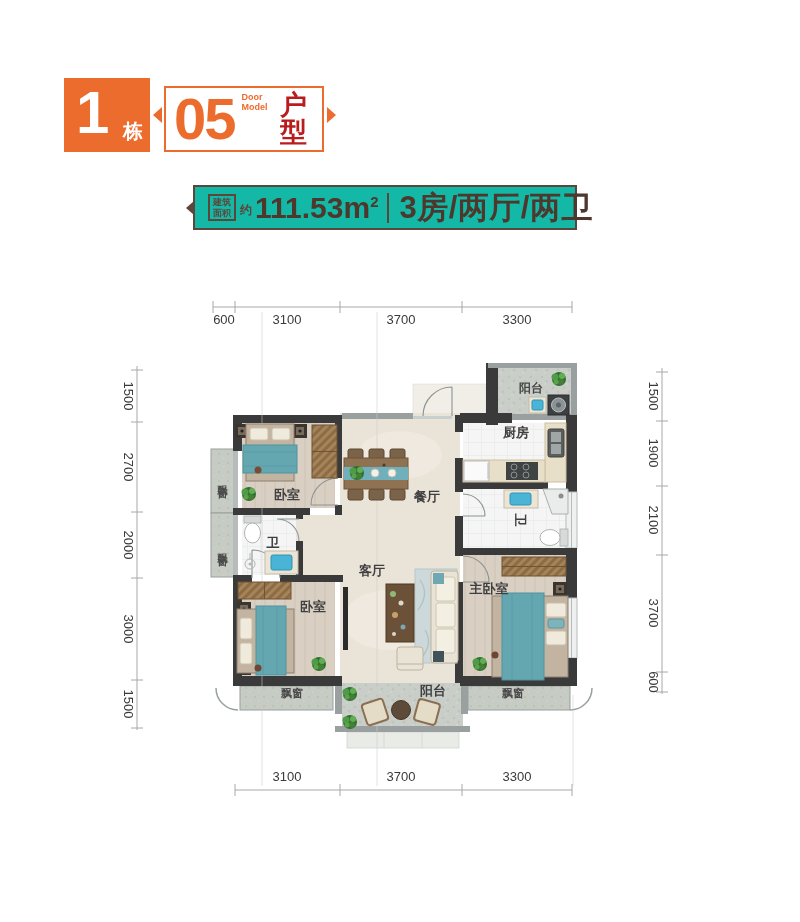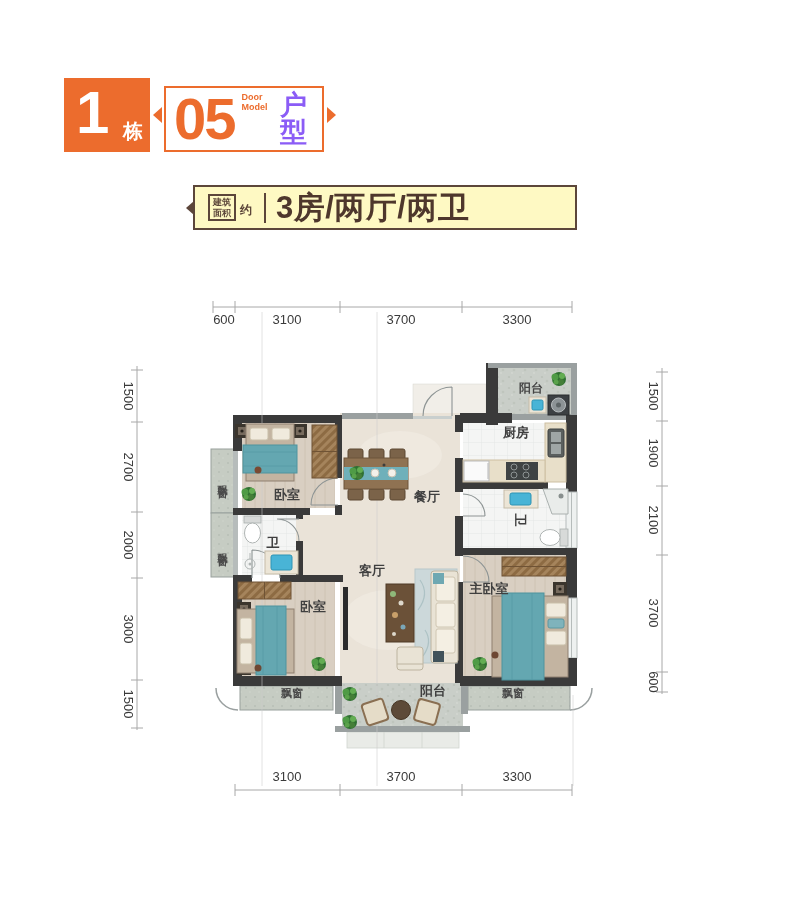--- a/index.html
+++ b/index.html
@@ -12,26 +12,26 @@
   .badge-left{width:86px;background:#EC6C2D;color:#fff;position:relative;flex:none;}
   .b-num{position:absolute;left:12px;top:-4px;font-size:60px;font-weight:bold;line-height:78px;}
   .b-dong{position:absolute;right:7px;bottom:7px;font-size:20px;font-weight:bold;}
   .arrow-l{width:0;height:0;border-top:8px solid transparent;border-bottom:8px solid transparent;
     border-right:9px solid #EC6C2D;align-self:center;margin-left:3px;flex:none;}
   .badge-right{margin-left:2px;border:2px solid #EC6C2D;background:#fff;width:148px;
     display:flex;align-items:center;padding-left:8px;flex:none;box-sizing:content-box;margin-top:8px;}
   .m-num{font-size:58px;font-weight:bold;color:#EC6C2D;line-height:1;letter-spacing:-2px;}
   .m-col{margin-left:7px;display:flex;}
   .m-sub{font-size:9px;color:#EC6C2D;font-weight:bold;margin-bottom:2px;letter-spacing:0;}
-  .m-label{font-size:27px;color:#8b5cf6;font-weight:bold;line-height:1;}
+  .m-label{font-size:27px;color:#b91c1c;font-weight:bold;line-height:1;}
   .arrow-r{width:0;height:0;border-top:8px solid transparent;border-bottom:8px solid transparent;
     border-left:9px solid #EC6C2D;align-self:center;margin-left:3px;flex:none;}
   
   .info-bar{position:absolute;left:193px;top:185px;width:384px;height:45px;border:2px solid #5c463a;
-    display:flex;align-items:center;padding-left:13px;box-sizing:border-box;background:#fef9c3;}
+    display:flex;align-items:center;padding-left:13px;box-sizing:border-box;background:#14b8a6;}
   .info-pointer{position:absolute;left:-9px;top:50%;transform:translateY(-50%);width:0;height:0;
     border-top:7px solid transparent;border-bottom:7px solid transparent;border-right:8px solid #5c463a;}
   .area-box{border:2px solid #5c463a;font-size:9px;line-height:1.15;padding:1px 3px;color:#5c463a;
     font-weight:bold;text-align:center;flex:none;}
   .approx{font-size:12px;color:#5c463a;margin:6px 3px 0 4px;font-weight:bold;flex:none;}
   .area-val{font-size:30px;font-weight:bold;color:#4e372c;flex:none;line-height:1;}
   .area-val sup{font-size:15px;}
   .bar-divider{width:2px;height:30px;background:#5c463a;margin:0 10px 0 9px;flex:none;}
   .layout-text{font-size:31px;font-weight:bold;color:#4e372c;flex:none;letter-spacing:0.5px;}
   
@@ -63,20 +63,21 @@
   <div class="arrow-r"></div>
 </div>
 
 <div class="info-bar">
   <span class="info-pointer"></span>
   <span class="area-box">
     <span>建筑</span><br>
     <span>面积</span>
   </span>
   <span class="approx">约</span>
+  <span class="area-val"><span>111.53m</span><sup>2</sup></span>
   <span class="bar-divider"></span>
   <span class="layout-text">3房/两厅/两卫</span>
 </div>
 
 <div class="plan-wrap">
 <svg width="620" height="530" viewBox="110 282 620 530">
 <defs>
   <pattern id="wood" width="10" height="10" patternUnits="userSpaceOnUse">
     <rect width="10" height="10" fill="#d9cfc2"></rect>
           <path d="M5 0 V10" stroke="#ccc0b0" stroke-width="0.8"></path>

